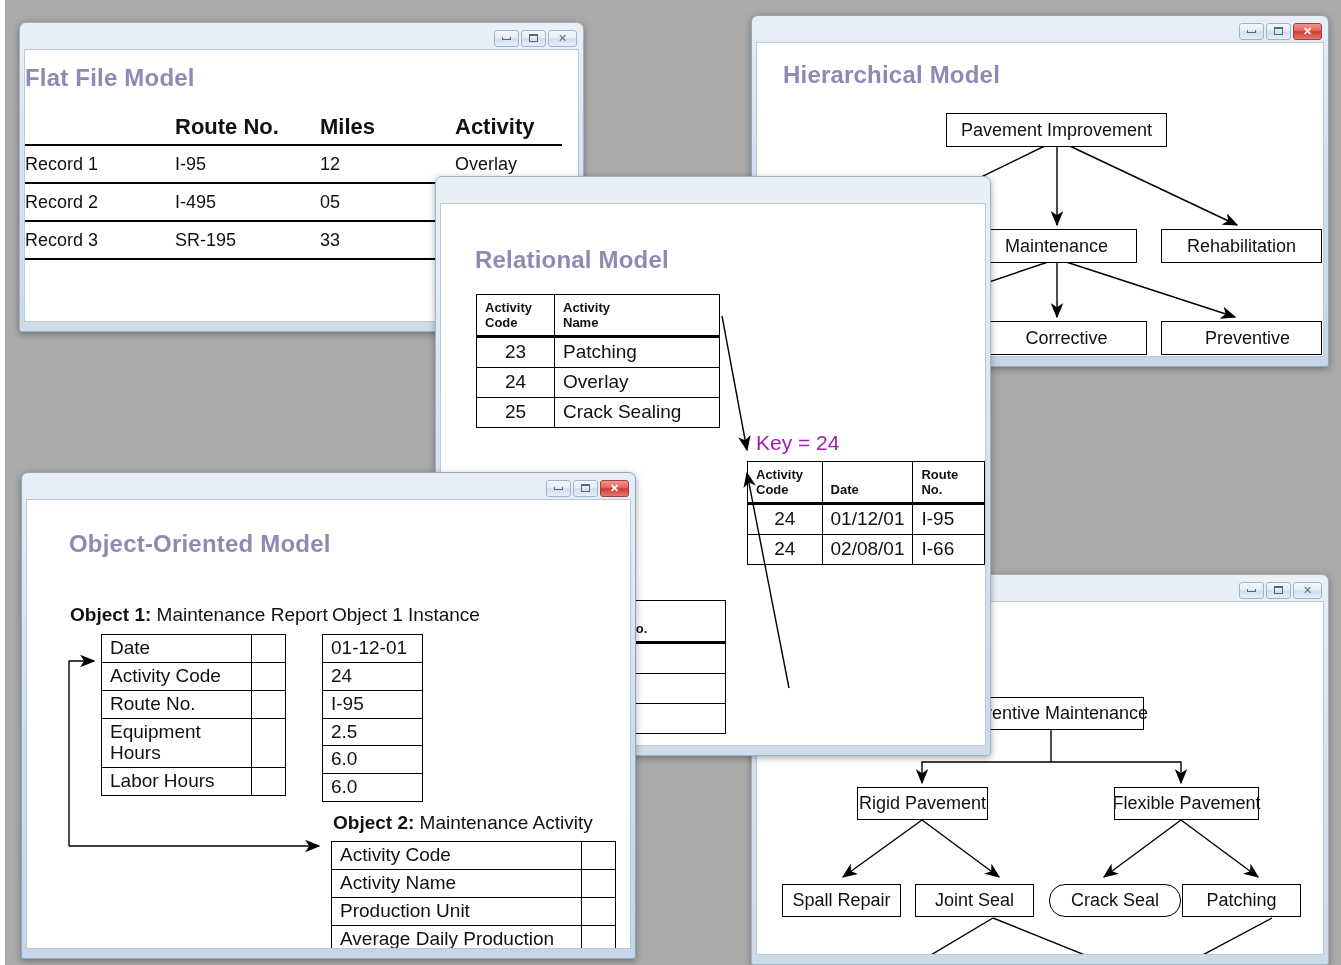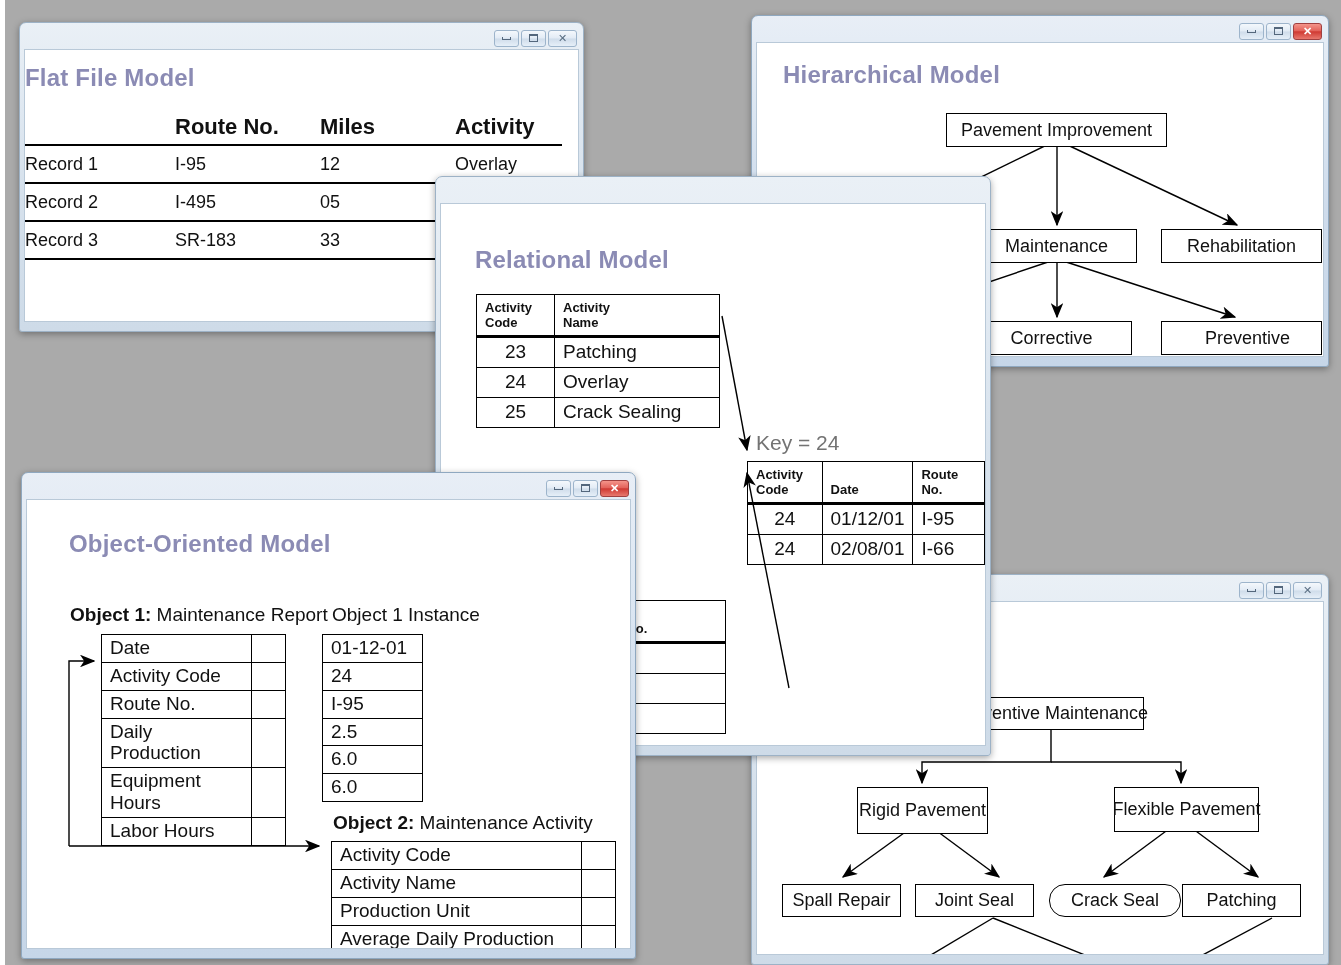--- a/index.html
+++ b/index.html
@@ -163,21 +163,21 @@
           <td>Overlay</td>
         </tr>
         <tr>
           <td>Record 2</td>
           <td>I-495</td>
           <td>05</td>
           <td></td>
         </tr>
         <tr>
           <td>Record 3</td>
-          <td>SR-183</td>
+          <td>SR-195</td>
           <td>33</td>
           <td></td>
         </tr>
       </tbody>
     </table>
   </div>
 </div>
 
 <div class="window" id="w-hier">
   <div class="titlebar">
@@ -211,21 +211,21 @@
         <line x1="288" y1="206" x2="466" y2="264" stroke="#000" stroke-width="1.4" marker-end="url(#ah)"></line>
       </svg>
 
       <div class="nodebox" style="left:177px;top:60px;width:221px;height:34px;">Pavement Improvement</div>
 
       <div class="nodebox" style="left:22px;top:176px;width:161px;height:34px;">Reconstruction</div>
       <div class="nodebox" style="left:207px;top:176px;width:161px;height:34px;">Maintenance</div>
       <div class="nodebox" style="left:392px;top:176px;width:161px;height:34px;">Rehabilitation</div>
 
       <div class="nodebox" style="left:22px;top:268px;width:161px;height:34px;">Routine</div>
-      <div class="nodebox" style="left:202px;top:268px;width:161px;height:34px;">Corrective</div>
+      <div class="nodebox" style="left:217px;top:268px;width:161px;height:34px;">Corrective</div>
       <div class="nodebox" style="left:392px;top:268px;width:161px;height:34px;padding-left:12px;">Preventive</div>
     </div>
   </div>
 </div>
 
 <div class="window inactive" id="w-rel">
   <div class="titlebar">
     <div class="winbtns" style="visibility:hidden;">
       <div class="wb">
           <span class="glyph-min"></span>
@@ -272,21 +272,21 @@
             <td style="text-align:center;">24</td>
             <td>Overlay</td>
           </tr>
           <tr>
             <td style="text-align:center;">25</td>
             <td>Crack Sealing</td>
           </tr>
         </tbody>
       </table>
 
-      <div style="position:absolute;left:297px;top:213px;font-size:21px;color:#737373;">Key = 24</div>
+      <div style="position:absolute;left:297px;top:213px;font-size:21px;color:#a21caf;">Key = 24</div>
 
       <table class="rel-table" style="position:absolute;left:288px;top:243px;">
         <thead>
           <tr>
             <th style="width:79px;">
               <span>Activity</span><br>
               <span>Code</span>
             </th>
             <th style="width:80px;vertical-align:bottom;">
               <span>Date</span>
@@ -375,24 +375,20 @@
             </tr>
         <tr>
               <td>Activity Code</td>
               <td>&nbsp;</td>
             </tr>
         <tr>
               <td>Route No.</td>
               <td>&nbsp;</td>
             </tr>
         <tr>
-              <td>Daily Production</td>
-              <td>&nbsp;</td>
-            </tr>
-        <tr>
               <td>Equipment Hours</td>
               <td>&nbsp;</td>
             </tr>
         <tr>
               <td>Labor Hours</td>
               <td>&nbsp;</td>
             </tr>
       </tbody>
         </table>
 
@@ -480,22 +476,22 @@
         <line x1="412" y1="208" x2="335" y2="265" stroke="#000" stroke-width="1.4" marker-end="url(#ah4)"></line>
         <line x1="412" y1="208" x2="489" y2="265" stroke="#000" stroke-width="1.4" marker-end="url(#ah4)"></line>
 
         <path d="M224,306 L130,362" stroke="#000" stroke-width="1.4" fill="none" marker-end="url(#ah4)"></path>
         <path d="M224,306 L363,362" stroke="#000" stroke-width="1.4" fill="none"></path>
         <path d="M503,306 L398,362" stroke="#000" stroke-width="1.4" fill="none" marker-end="url(#ah4)"></path>
       </svg>
 
       <div class="nodebox" style="left:190px;top:85px;width:185px;height:33px;">Preventive Maintenance</div>
 
-      <div class="nodebox" style="left:88px;top:175px;width:131px;height:47px;">Rigid Pavement</div>
-      <div class="nodebox" style="left:345px;top:175px;width:145px;height:45px;text-align:center;">Flexible Pavement</div>
+      <div class="nodebox" style="left:88px;top:175px;width:131px;height:33px;">Rigid Pavement</div>
+      <div class="nodebox" style="left:345px;top:175px;width:145px;height:33px;text-align:center;">Flexible Pavement</div>
 
       <div class="nodebox" style="left:13px;top:272px;width:119px;height:33px;">Spall Repair</div>
       <div class="nodebox" style="left:146px;top:272px;width:119px;height:33px;">Joint Seal</div>
       <div class="nodebox" style="left:280px;top:272px;width:132px;height:33px;border-radius:16px;">Crack Seal</div>
       <div class="nodebox" style="left:413px;top:272px;width:119px;height:33px;">Patching</div>
     </div>
   </div>
 </div>
 
 </body></html>

